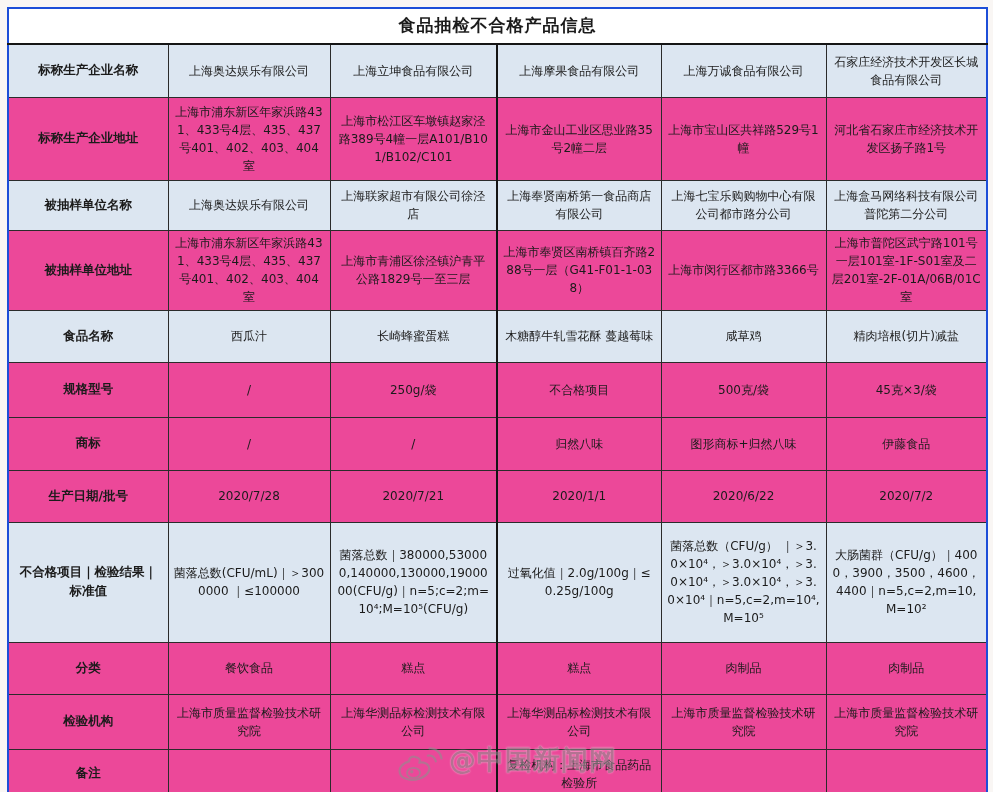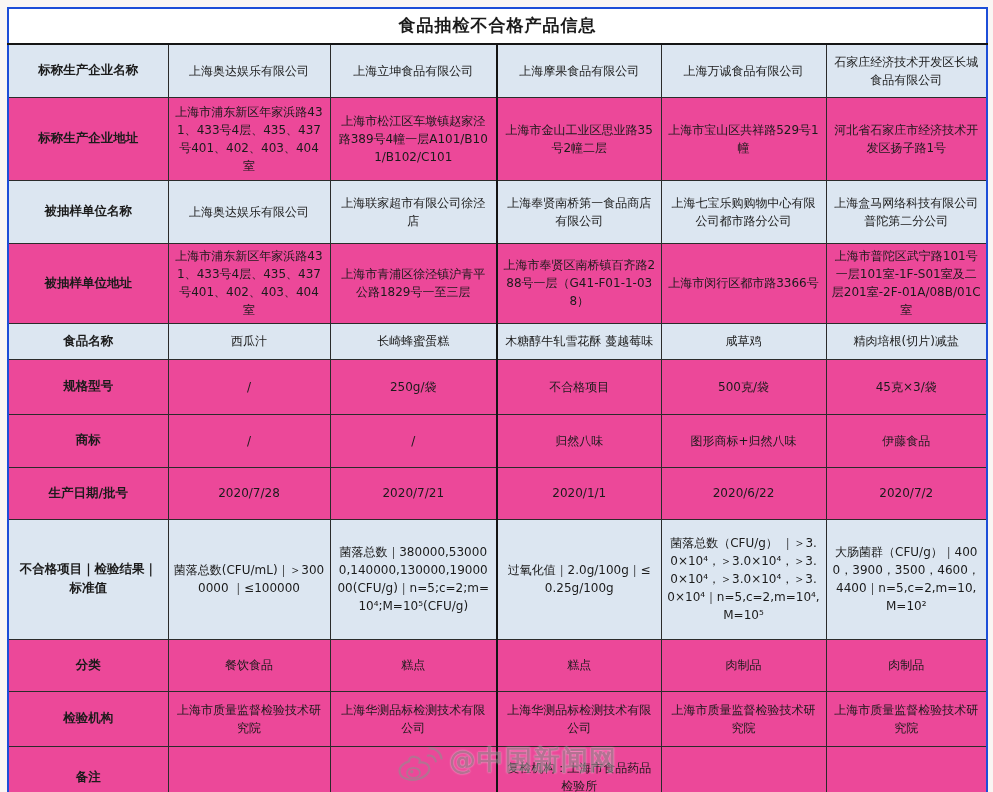--- a/index.html
+++ b/index.html
@@ -22,22 +22,22 @@
   }
   th{font-weight:bold;font-size:12.5px;margin-top:27px;}
   
   tr > *:nth-child(4){border-left:2px solid #151515;}
   tr.title-row > *:nth-child(1){border-left:1px solid #2b2b2b;}
   .title-cell{
     font-size:17px;font-weight:bold;height:30px;
     border-bottom:2px solid #151515;background:#ffffff;letter-spacing:1px;
   }
   tr.band th, tr.band td{background:#dce6f1;}
-  .h53{height:53px}.h83{height:83px}.h50{height:63px}.h80{height:80px}
-  .h44{height:36px}.h55{height:55px}.h48{height:52px}.h120{height:120px}
+  .h53{height:53px}.h83{height:83px}.h50{height:50px}.h80{height:80px}
+  .h44{height:52px}.h55{height:55px}.h48{height:52px}.h120{height:120px}
   .h52{height:52px}
   .watermark{
     position:absolute;left:396px;top:742px;
     display:flex;align-items:flex-start;gap:5px;
     opacity:0.6;pointer-events:none;
   }
   .watermark .wm-text{
     font-size:27px;font-weight:bold;color:#8f8f8f;
     letter-spacing:1px;white-space:nowrap;
     text-shadow:0 0 2px #ffffff;
@@ -88,21 +88,21 @@
       <td>上海七宝乐购购物中心有限公司都市路分公司</td>
       <td>上海盒马网络科技有限公司普陀第二分公司</td>
     </tr>
 
     <tr class="h80">
       <th>被抽样单位地址</th>
       <td>上海市浦东新区年家浜路431、433号4层、435、437号401、402、403、404室</td>
       <td>上海市青浦区徐泾镇沪青平公路1829号一至三层</td>
       <td>上海市奉贤区南桥镇百齐路288号一层（G41-F01-1-038）</td>
       <td>上海市闵行区都市路3366号</td>
-      <td>上海市普陀区武宁路101号一层101室-1F-S01室及二层201室-2F-01A/08B/01C室</td>
+      <td>上海市普陀区武宁路101号一层101室-1F-S01室及二层201室-2F-01A/06B/01C室</td>
     </tr>
 
     <tr class="band h44">
       <th>食品名称</th>
       <td>西瓜汁</td>
       <td>长崎蜂蜜蛋糕</td>
       <td>木糖醇牛轧雪花酥 蔓越莓味</td>
       <td>咸草鸡</td>
       <td>精肉培根(切片)减盐</td>
     </tr>

